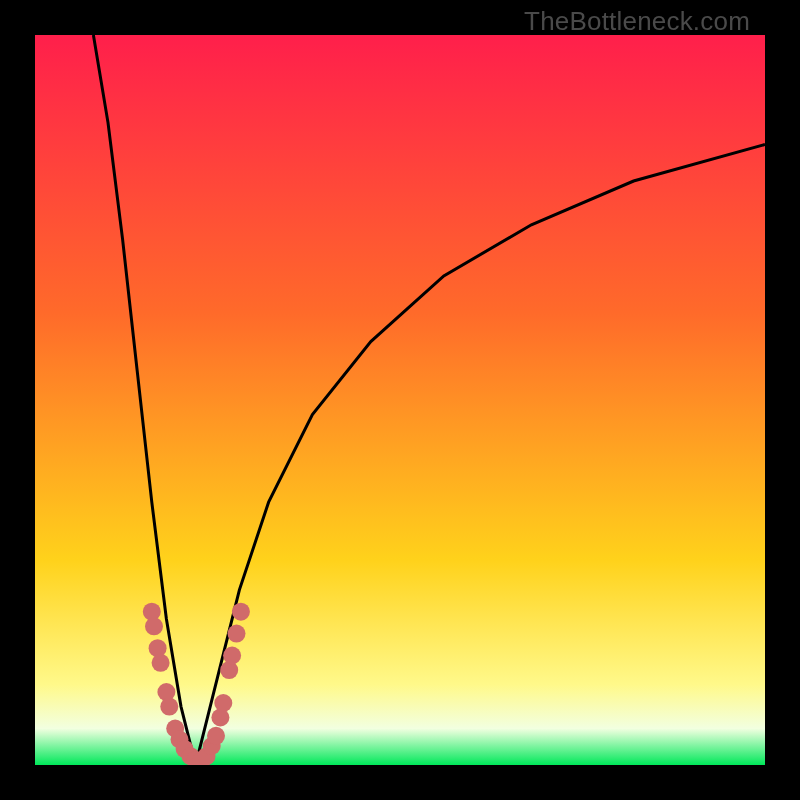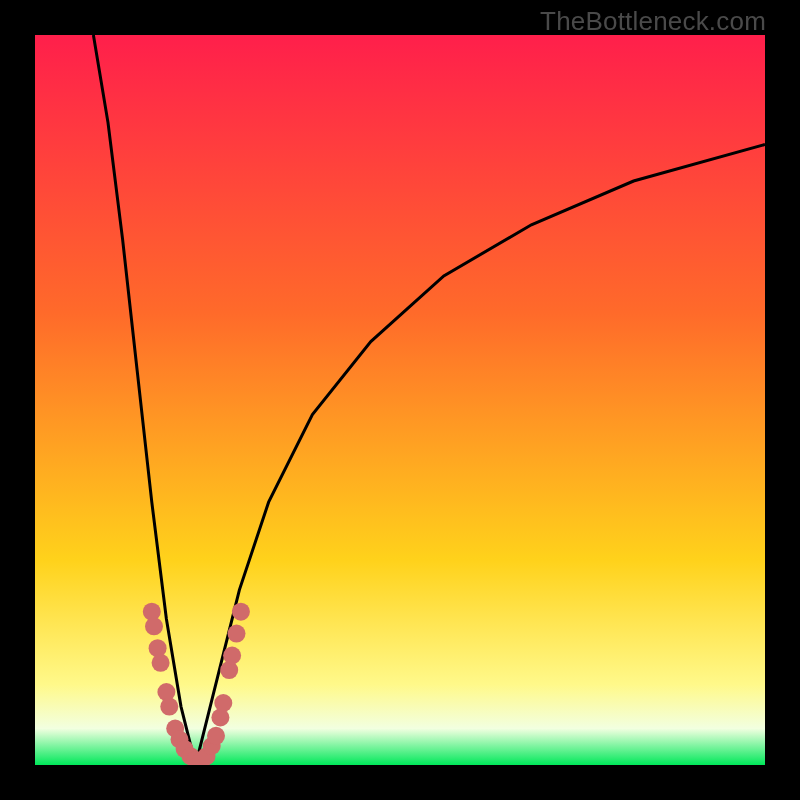--- a/index.html
+++ b/index.html
@@ -1,18 +1,18 @@
 <!DOCTYPE html>
 <html><head>
 <meta charset="utf-8">
 <style>
   html,body{margin:0;padding:0;width:800px;height:800px;background:#000;overflow:hidden;font-family:Arial,Helvetica,sans-serif}
   .stage{position:relative;width:800px;height:800px;background:#000}
   .plot{position:absolute;left:35px;top:35px;width:730px;height:730px;overflow:hidden}
-  .watermark{position:absolute;top:6px;right:34px;color:#4a4a4a;font-size:26px;font-weight:400;letter-spacing:.2px}
+  .watermark{position:absolute;top:6px;right:50px;color:#4a4a4a;font-size:26px;font-weight:400;letter-spacing:.2px}
   svg{display:block}
 </style>
 </head>
 <body>
 
 <div class="stage">
   <div class="plot">
     <svg id="svg" width="730" height="730" viewBox="0 0 730 730">
       <defs>
         <linearGradient id="bg" x1="0" y1="0" x2="0" y2="1">

